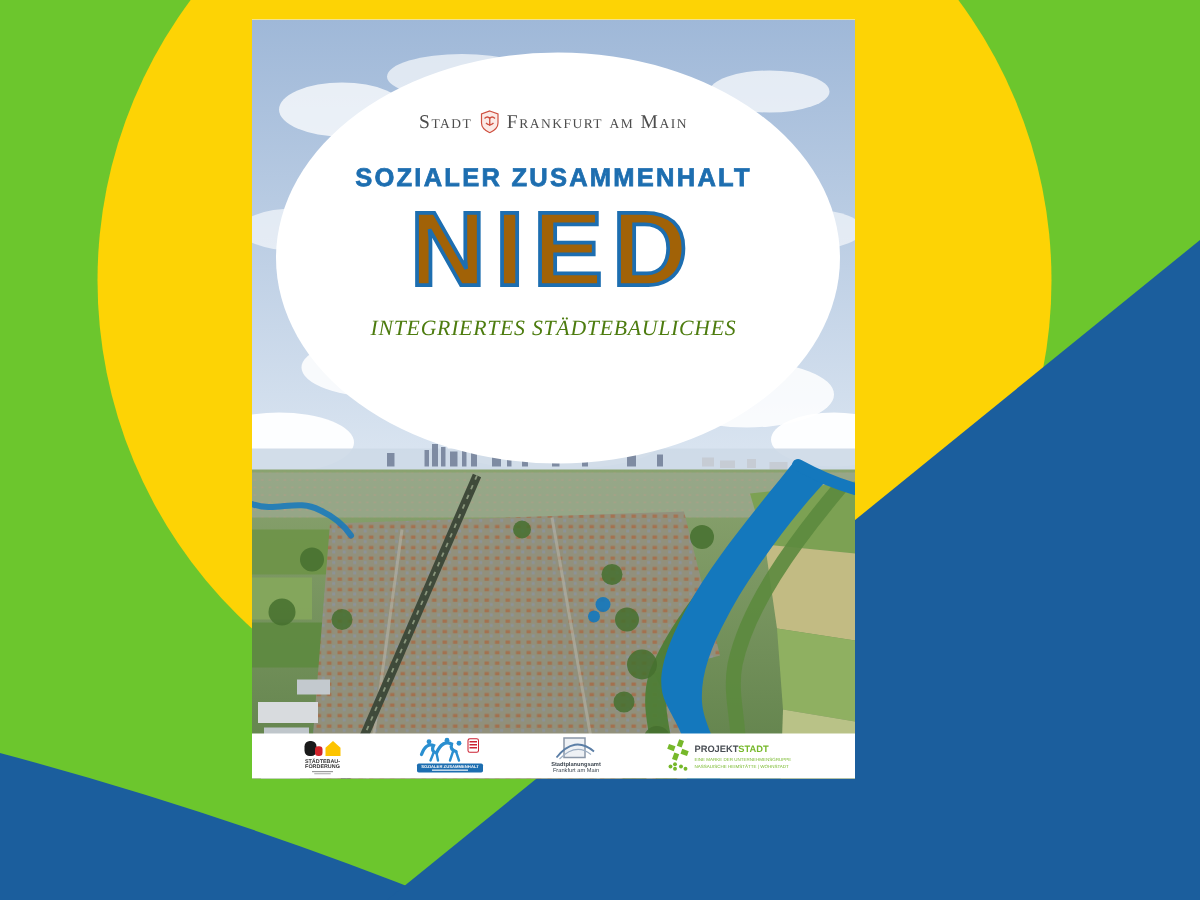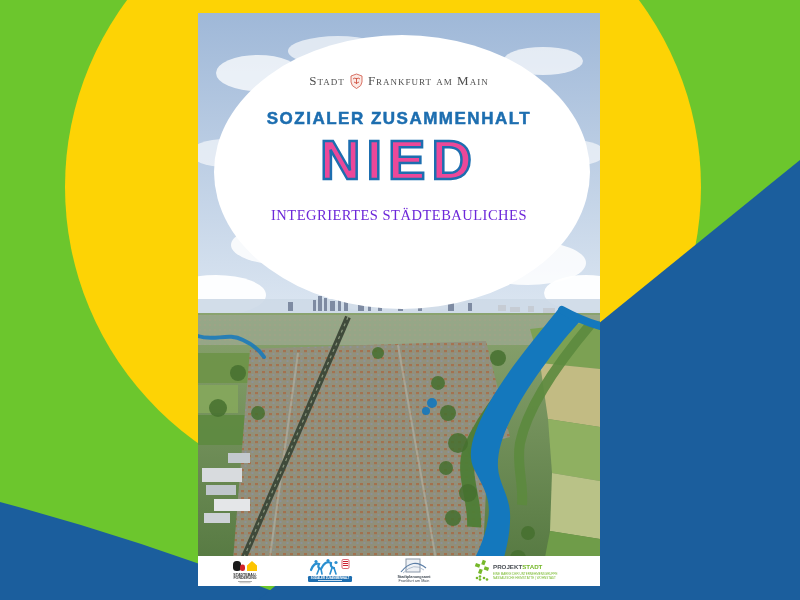--- a/index.html
+++ b/index.html
@@ -3,47 +3,47 @@
 <meta charset="utf-8">
 <style>
   html,body{margin:0;padding:0;}
   body{
     width:800px;height:600px;overflow:hidden;position:relative;
     font-family:"Liberation Sans",sans-serif;background:#6cc62d;
   }
   .bg-svg{position:absolute;left:0;top:0;width:800px;height:600px;display:block;}
   
   .page{
-    position:absolute;left:198px;top:13px;width:402px;height:573px;
+    position:absolute;left:168px;top:13px;width:402px;height:506px;
     background:#fff;overflow:hidden;
   }
   .photo{position:absolute;left:0;top:0;width:402px;height:573px;display:block;}
   .blob{
     position:absolute;left:16px;top:22px;width:376px;height:274px;
     background:#ffffff;border-radius:50%;
   }
   .cover-content{
     position:absolute;left:0;top:60px;width:402px;text-align:center;color:#1d6eb0;
   }
   .city-logo{
     display:flex;align-items:center;justify-content:center;gap:5px;
     font-family:"Liberation Serif",serif;font-variant:small-caps;
     font-size:13px;letter-spacing:1px;color:#4d4d4d;margin-bottom:20px;
   }
   .kicker{
     font-size:17px;font-weight:bold;letter-spacing:1.5px;color:#1d6eb0;
     -webkit-text-stroke:0.5px #1d6eb0;margin-bottom:4px;
   }
   .big-title{
-    font-size:56px;line-height:0.95;font-weight:bold;letter-spacing:6px;
-    color:#ec4899;-webkit-text-stroke:2.5px #1d6eb0;margin-bottom:20px;
+    font-size:70px;line-height:0.95;font-weight:bold;letter-spacing:6px;
+    color:#a16207;-webkit-text-stroke:2.5px #1d6eb0;margin-bottom:10px;
   }
   .subtitle{
-    font-family:"Liberation Serif",serif;
-    font-size:14.5px;line-height:1.35;letter-spacing:0.5px;color:#6d28d9;
+    font-family:"Liberation Serif",serif;font-style:italic;
+    font-size:14.5px;line-height:1.35;letter-spacing:0.5px;color:#4d7c0f;
   }
   
   .footer{
     position:absolute;left:0;bottom:0;width:402px;height:30px;background:#fff;
     display:flex;align-items:center;justify-content:space-around;padding:0 8px;
     box-sizing:border-box;
   }
   .footer svg{display:block;}
 </style>
 </head>

